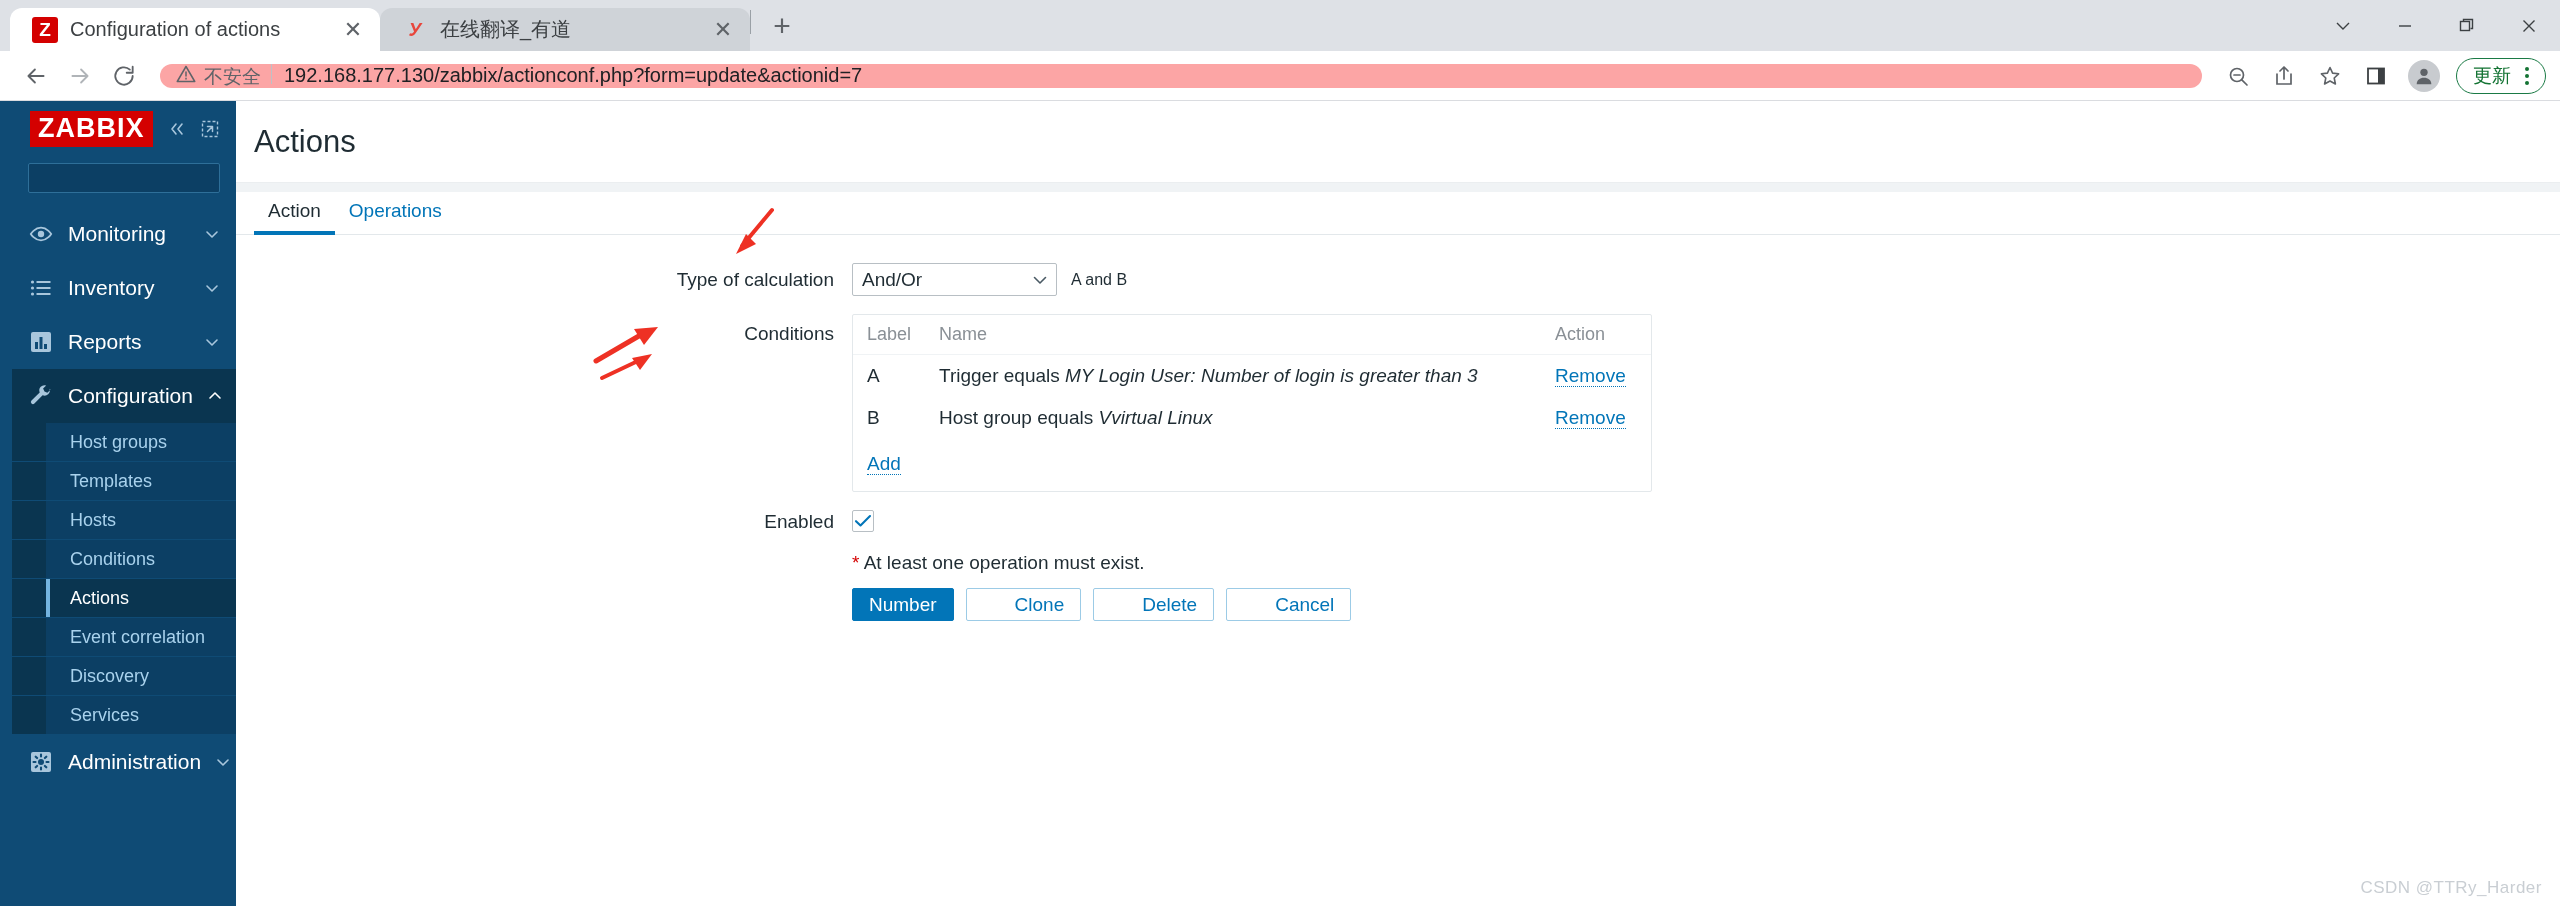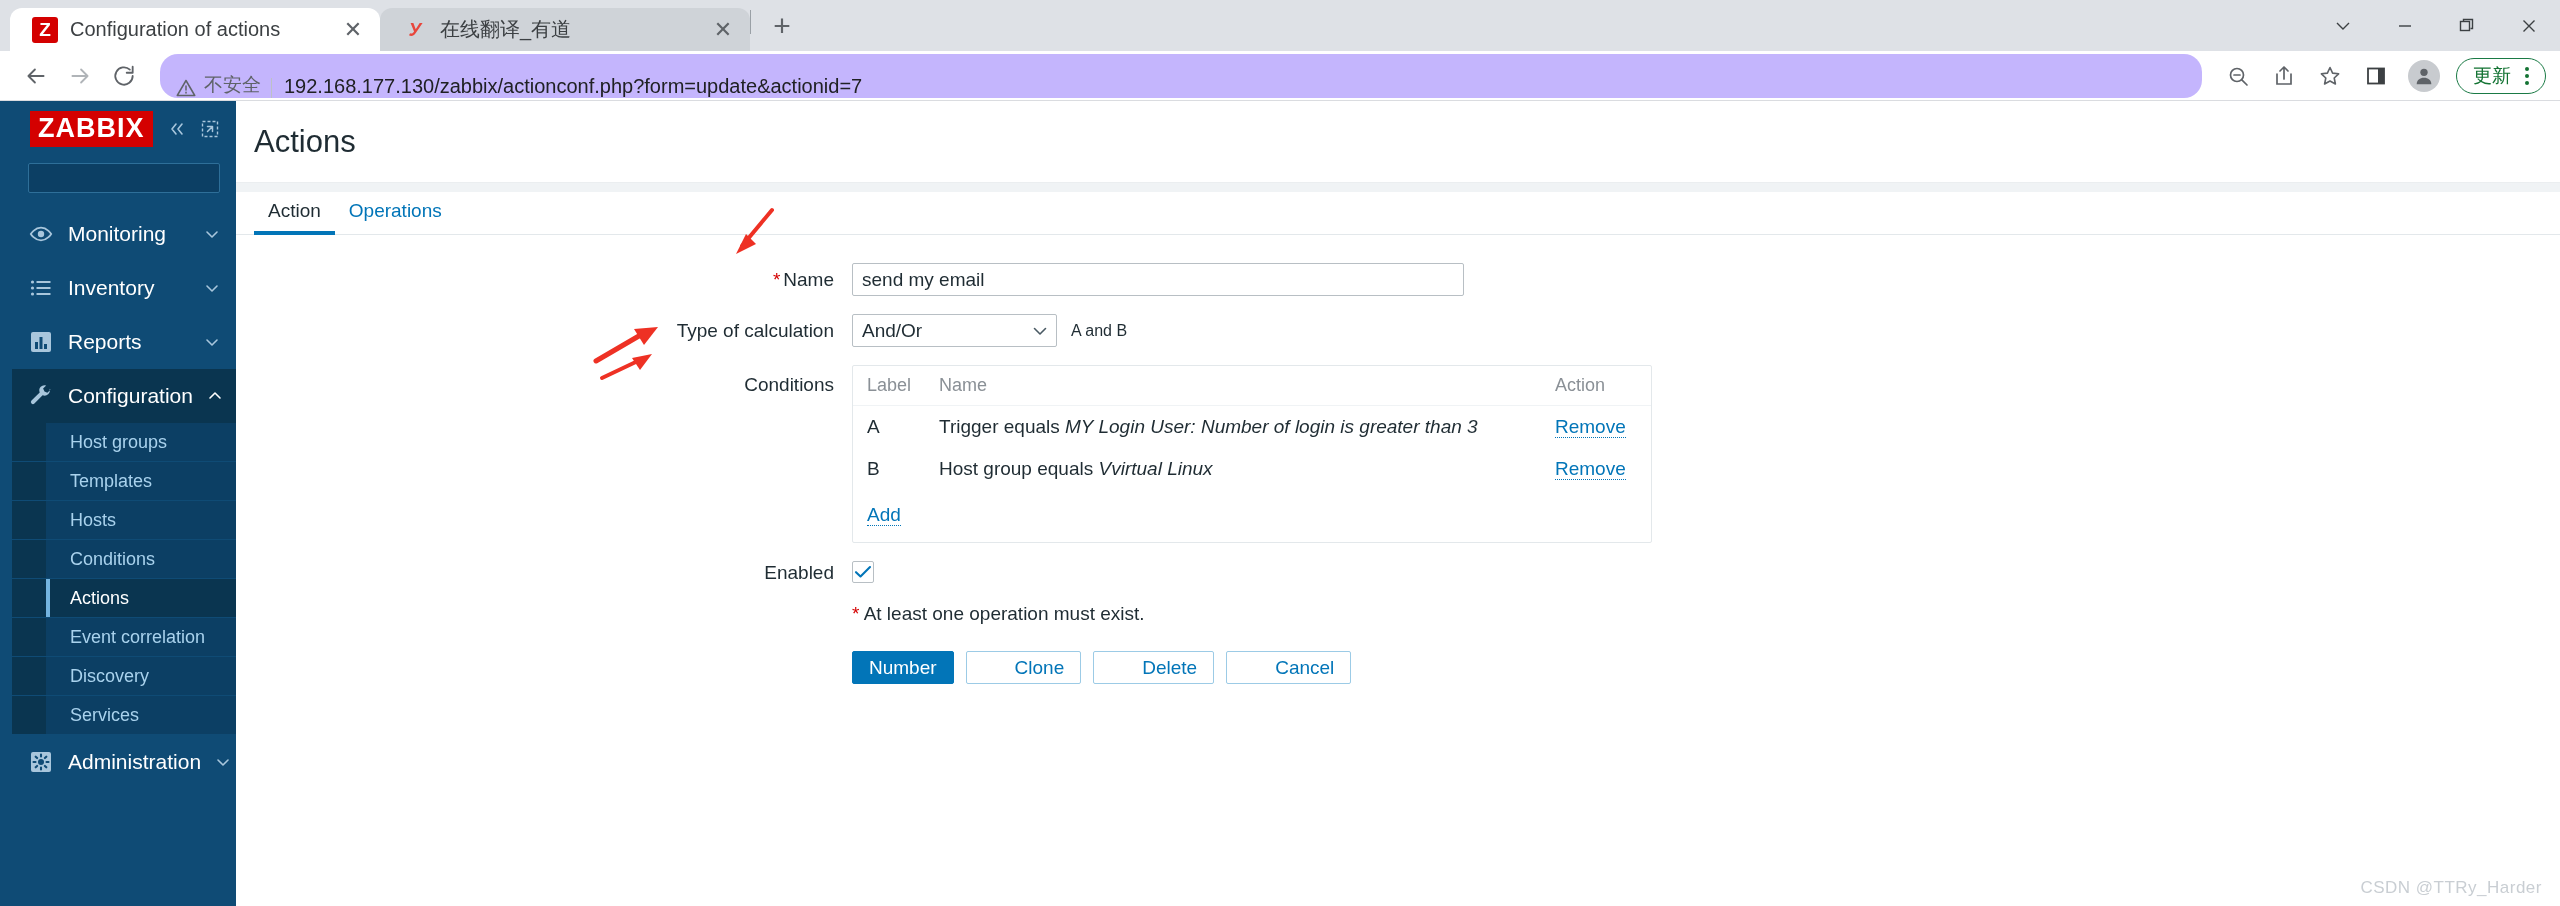--- a/index.html
+++ b/index.html
@@ -66,23 +66,23 @@
     padding:0 14px;
     border-bottom:1px solid #dadce0;
     position:relative;
   }
   .navbtn {
     width:44px; height:44px; border-radius:50%;
     display:flex; align-items:center; justify-content:center;
     color:#5f6368; flex:0 0 44px;
   }
   .omnibox {
-    flex:1 1 auto; height:44px; margin:0 14px;
-    background:#c4b5fd; border-radius:18px;
-    display:flex; align-items:flex-end; padding:0 16px;
+    flex:1 1 auto; height:24px; margin:0 14px;
+    background:#fca5a5; border-radius:18px;
+    display:flex; align-items:flex-start; padding:0 16px;
     font-size:20px; color:#202124;
   }
   .omnibox .warn-icon { color:#5f6368; margin-right:8px; display:flex; }
   .omnibox .notsecure { color:#5f6368; font-size:19px; margin-right:10px; }
   .omnibox .divider { width:1px; height:20px; background:#bdc1c6; margin-right:12px; }
   .omnibox .url { color:#202124; font-size:20px; white-space:nowrap; }
   .tb-right { display:flex; align-items:center; gap:2px; }
   .tb-icon {
     width:44px; height:44px; border-radius:50%;
     display:flex; align-items:center; justify-content:center; color:#5f6368;
@@ -498,28 +498,20 @@
 
       <div class="form-card">
         <div class="tabs-row"></div>
         <div class="tabs">
           <div class="tab-link sel">Action</div>
           <div class="tab-link">Operations</div>
         </div>
 
         <div class="form-body">
 
-          <div class="frow">
-            <div class="flabel">
-              <span class="req">*</span><span>Name</span>
-            </div>
-            <div class="fctl">
-              <input class="txtinput" type="text" value="send my email" style="">
-            </div>
-          </div>
 
           <div class="frow">
             <div class="flabel">Type of calculation</div>
             <div class="fctl">
               <div class="selwrap">
                 <div class="selbox">And/Or</div>
                 <span class="caret">
                   <svg width="16" height="12" viewBox="0 0 16 12">
                       <path d="M2.5 3.5L8 9l5.5-5.5" fill="none" stroke="#4a5a64" stroke-width="1.6" stroke-linecap="round" stroke-linejoin="round"></path>
                     </svg>
@@ -567,21 +559,21 @@
               <span class="chk">
                 <svg width="18" height="14" viewBox="0 0 18 14">
                     <path d="M2 7.2l4.5 4.3L16 2" fill="none" stroke="#0275b8" stroke-width="2.1" stroke-linecap="round" stroke-linejoin="round"></path>
                   </svg>
               </span>
             </div>
           </div>
 
           <div class="frow" style="margin-bottom:0;">
             <div class="flabel" style="line-height:1;"></div>
-            <div class="fctl" style="flex-direction:column; align-items:flex-start; gap:12px;">
+            <div class="fctl" style="flex-direction:column; align-items:flex-start; gap:0;">
               <div class="note"><span class="star">*</span><span> At least one operation must exist.</span></div>
               <div class="btnrow">
                 <button class="btn btn-primary">Number</button>
                 <button class="btn btn-secondary">Clone</button>
                 <button class="btn btn-secondary">Delete</button>
                 <button class="btn btn-secondary">Cancel</button>
               </div>
             </div>
           </div>
 

